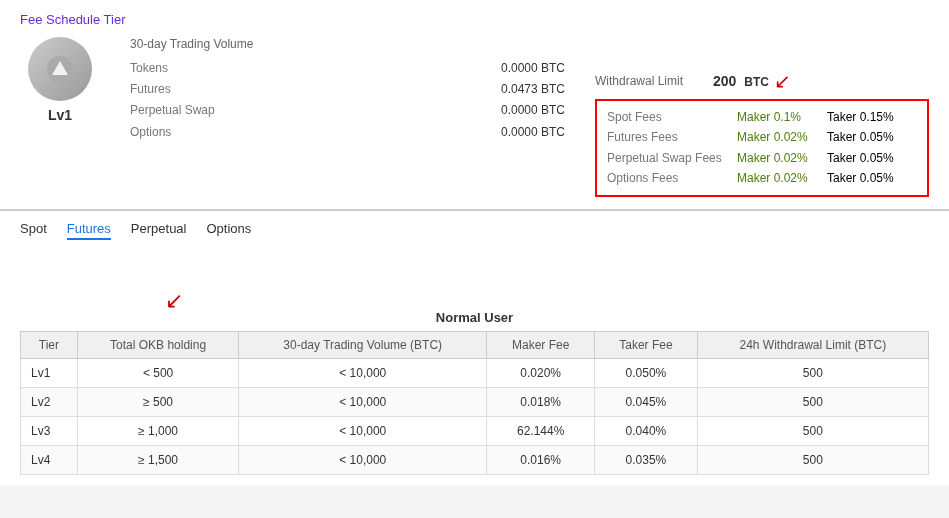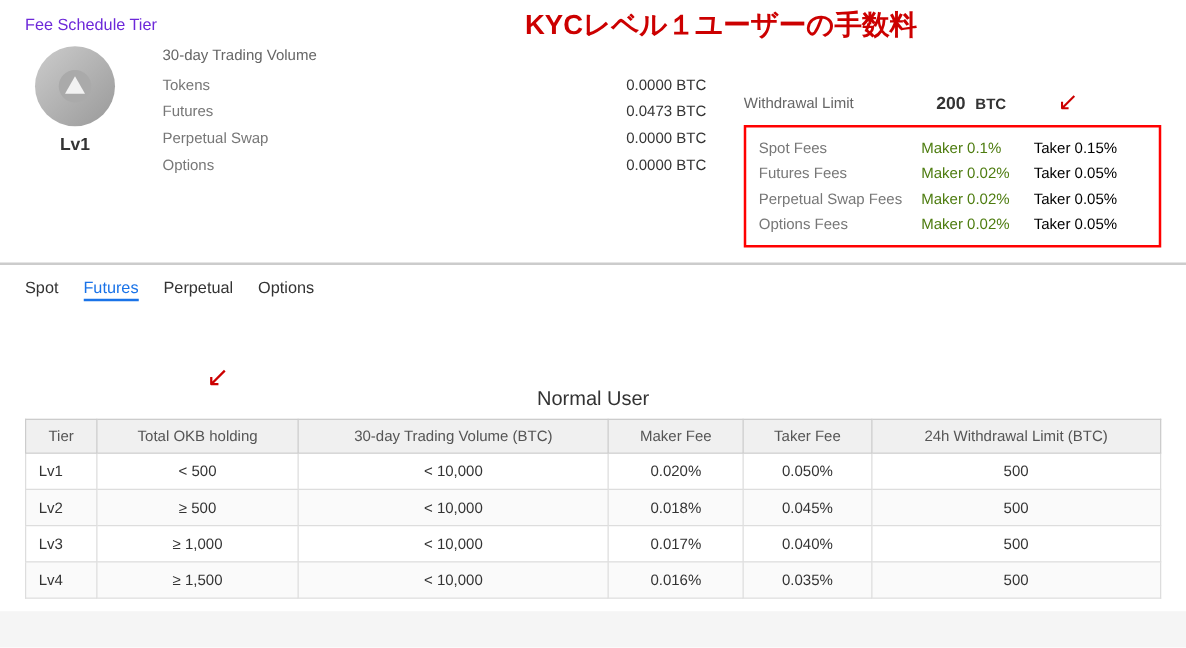--- a/index.html
+++ b/index.html
@@ -175,23 +175,23 @@
       left: 60px;
       font-size: 22px;
       font-weight: bold;
       color: #cc0000;
       white-space: nowrap;
       font-family: 'MS Gothic', 'Yu Gothic', sans-serif;
     }
 
     .normal-user-label {
       text-align: center;
-      font-size: 16px;
-      color: #333;
-      font-weight: normal;
+      font-size: 13px;
+      color: #333;
+      font-weight: bold;
       margin-bottom: 6px;
       margin-top: 45px;
     }
 
     .fee-table {
       width: 100%;
       border-collapse: collapse;
       font-size: 12px;
     }
 
@@ -217,30 +217,28 @@
 
     .fee-table tr:nth-child(even) td {
       background: #fafafa;
     }
 
     .withdrawal-area {
       display: flex;
       align-items: center;
       margin-bottom: 6px;
       margin-top: 2px;
-      gap: 36px;
     }
   </style>
 </head>
 <body>
 
 <div class="top-section">
   <div class="fee-schedule-title">Fee Schedule Tier</div>
 
-  <div class="kyc-annotation">KYCレベル１ユーザーの手数料</div>
 
   <div class="top-content">
 
     <div class="avatar-section">
       <div class="avatar-circle">
         <svg viewBox="0 0 28 28" xmlns="http://www.w3.org/2000/svg">
           <circle cx="14" cy="14" r="13" fill="#aaa"></circle>
           <polygon points="14,6 22,20 6,20" fill="#fff" opacity="0.85"></polygon>
         </svg>
       </div>
@@ -343,21 +341,21 @@
         <td>≥ 500</td>
         <td>&lt; 10,000</td>
         <td>0.018%</td>
         <td>0.045%</td>
         <td>500</td>
       </tr>
       <tr>
         <td>Lv3</td>
         <td>≥ 1,000</td>
         <td>&lt; 10,000</td>
-        <td>0.017%</td>
+        <td>62.144%</td>
         <td>0.040%</td>
         <td>500</td>
       </tr>
       <tr>
         <td>Lv4</td>
         <td>≥ 1,500</td>
         <td>&lt; 10,000</td>
         <td>0.016%</td>
         <td>0.035%</td>
         <td>500</td>

